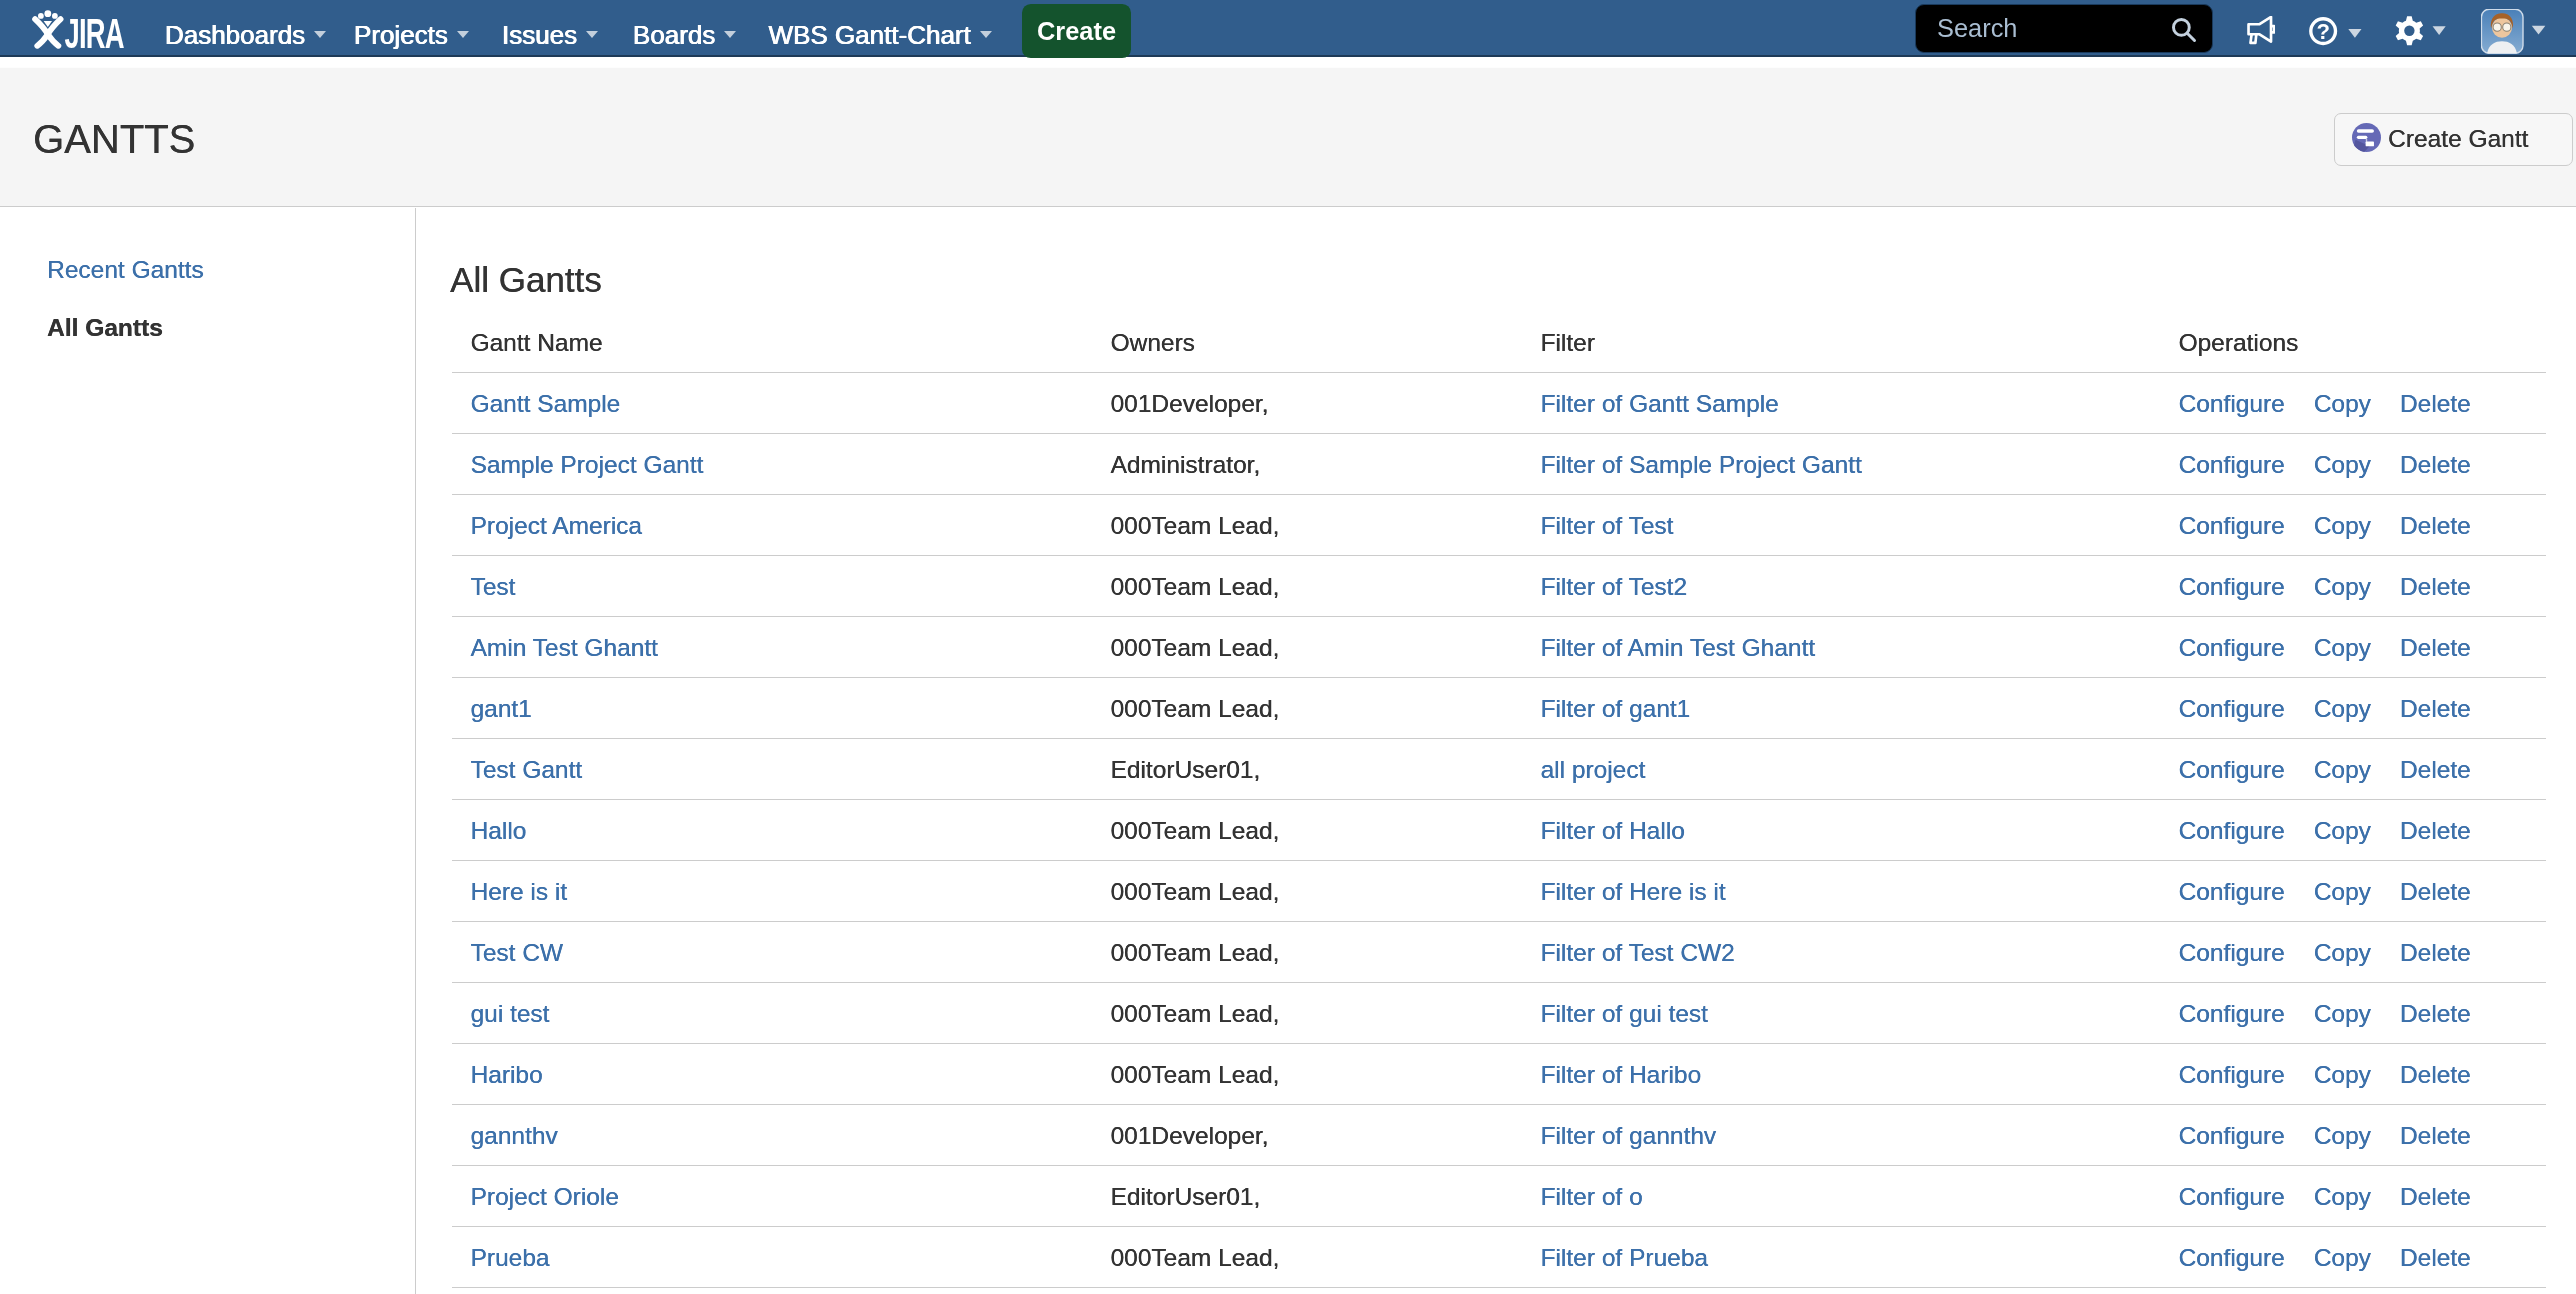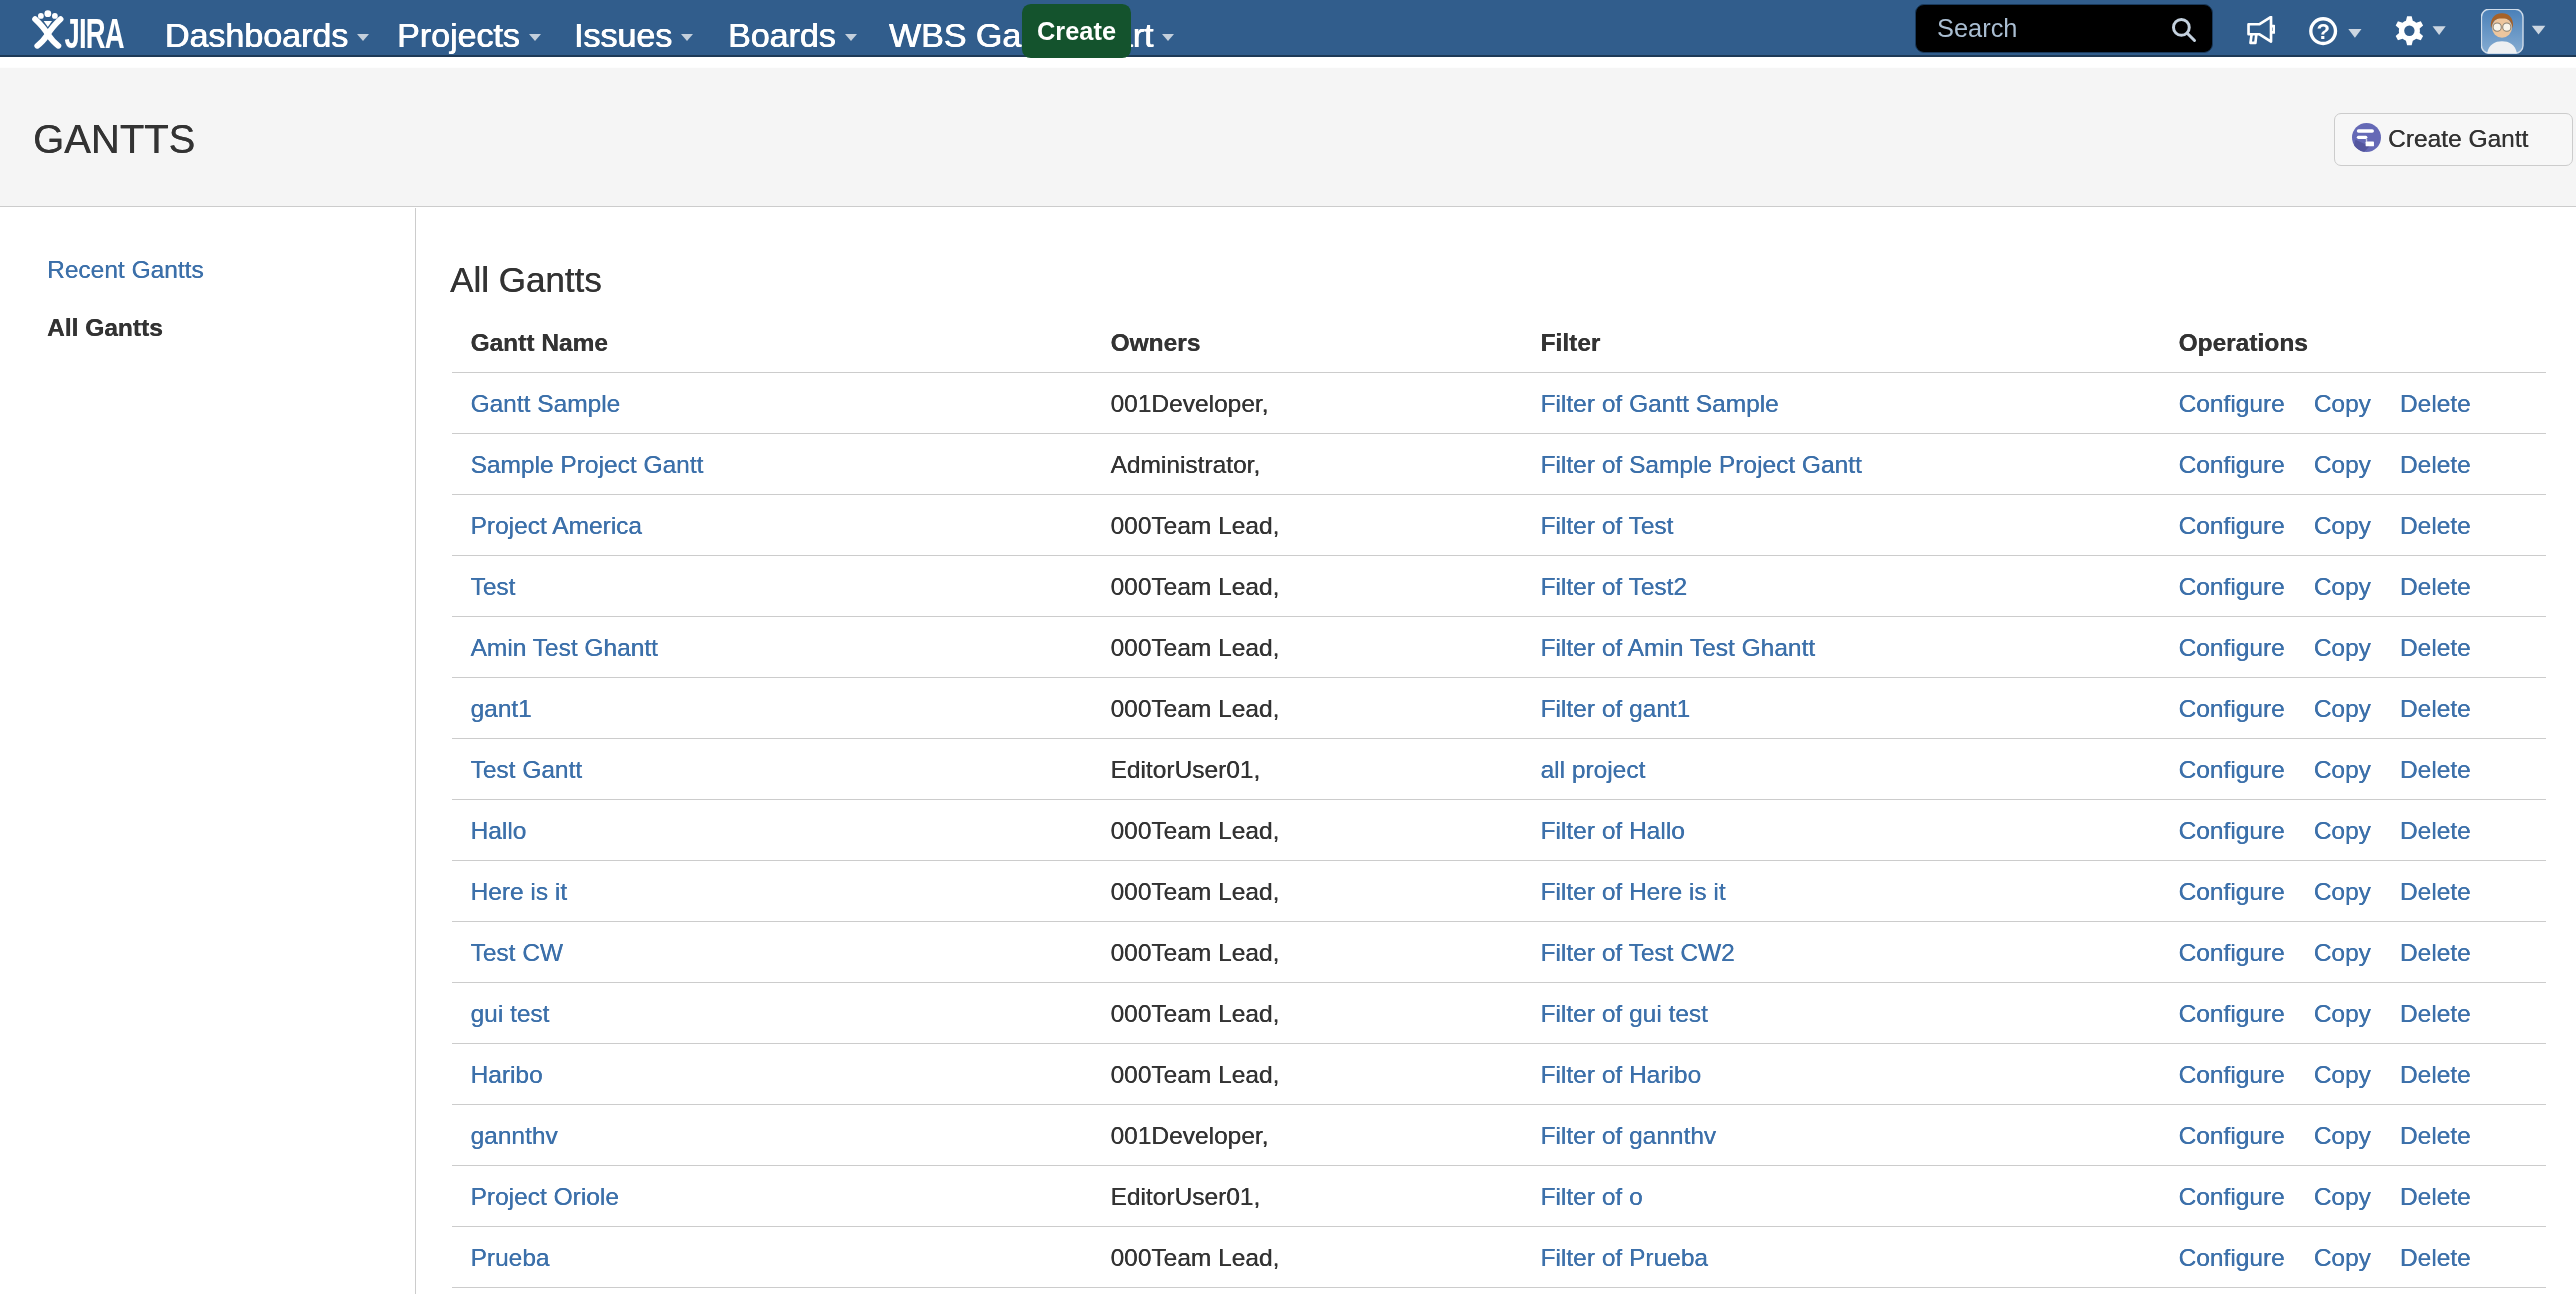--- a/index.html
+++ b/index.html
@@ -5,21 +5,21 @@
 * { margin:0; padding:0; box-sizing:border-box; }
 html,body { width:2576px; height:1294px; font-family:"Liberation Sans", sans-serif; background:#fff; overflow:hidden; }
 #band h1, #content h2, th, td, #sidebar .it, #cgantt span { text-shadow:0.3px 0 0 currentColor; }
 body { position:relative; }
 a { text-decoration:none; }
 
 
 #nav { position:absolute; left:0; top:0; width:2576px; height:57px; background:#315d8c; border-bottom:2.6px solid #1e3a57; }
 #logo { position:absolute; left:32px; top:8.8px; }
 #menu { position:absolute; left:151px; top:0; height:64px; }
-#menu a { display:inline-block; height:64px; line-height:70px; padding:0 14px; color:#fff; font-size:34px; text-shadow:0.4px 0 0 #fff, -0.4px 0 0 #fff; }
+#menu a { display:inline-block; height:64px; line-height:70px; padding:0 14px; color:#fff; font-size:26px; text-shadow:0.4px 0 0 #fff, -0.4px 0 0 #fff; }
 #menu a:nth-of-type(3) { margin-left:5.3px; }
 #menu a:nth-of-type(4) { margin-left:7px; }
 #menu a:nth-of-type(5) { margin-left:4.4px; }
 .arr { display:inline-block; width:0; height:0; border-left:6.1px solid transparent; border-right:6.1px solid transparent; border-top:7px solid #c3cfdc; margin-left:8.8px; vertical-align:6.1px; }
 #createbtn { position:absolute; left:1022px; top:3.5px; width:109px; height:54px; background:#14532d; border-radius:8.8px; color:#fff; font-size:25.4px; font-weight:bold; text-align:center; line-height:54px; }
 #search { position:absolute; left:1915px; top:4.4px; width:298px; height:49px; background:#000000; border:1.8px solid #1a3a5c; border-radius:9px; }
 #search .ph { position:absolute; left:21px; top:8.8px; font-size:25.4px; color:#a9bdd1; }
 #search svg { position:absolute; right:14px; top:10.5px; }
 .navicon { position:absolute; top:0; }
 
@@ -34,21 +34,21 @@
 #sidebar { position:absolute; left:0; top:208px; width:416px; height:1100px; border-right:1.8px solid #ccc; }
 #sidebar .it { position:absolute; left:47px; font-size:24.5px; }
 #sidebar .it.a1 { top:48px; color:#3c70aa; }
 #sidebar .it.a2 { top:106px; color:#333; font-weight:bold; }
 
 
 #content { position:absolute; left:416px; top:208px; width:2160px; }
 #content h2 { position:absolute; left:34px; top:52px; font-size:35px; font-weight:normal; color:#333; line-height:39px; }
 table { position:absolute; left:36px; top:103px; width:2094px; border-collapse:collapse; table-layout:fixed; font-size:24.5px; }
 th, td { padding:3.5px 0 0 18.4px; height:61px; border-bottom:1.8px solid #ccc; text-align:left; font-weight:normal; color:#333; vertical-align:middle; }
-th { font-weight:bold; }
+th { font-weight:normal; }
 td a { color:#3c70aa; }
 td a.op { margin-right:29px; }
 td a.op:last-child { margin-right:0; }
 </style>
 </head>
 <body>
 <div id="nav">
   <svg id="logo" width="102" height="44" viewBox="0 0 116 50">
     <g fill="#fff">
       <circle cx="10.1" cy="7.8" r="3.3"></circle>

